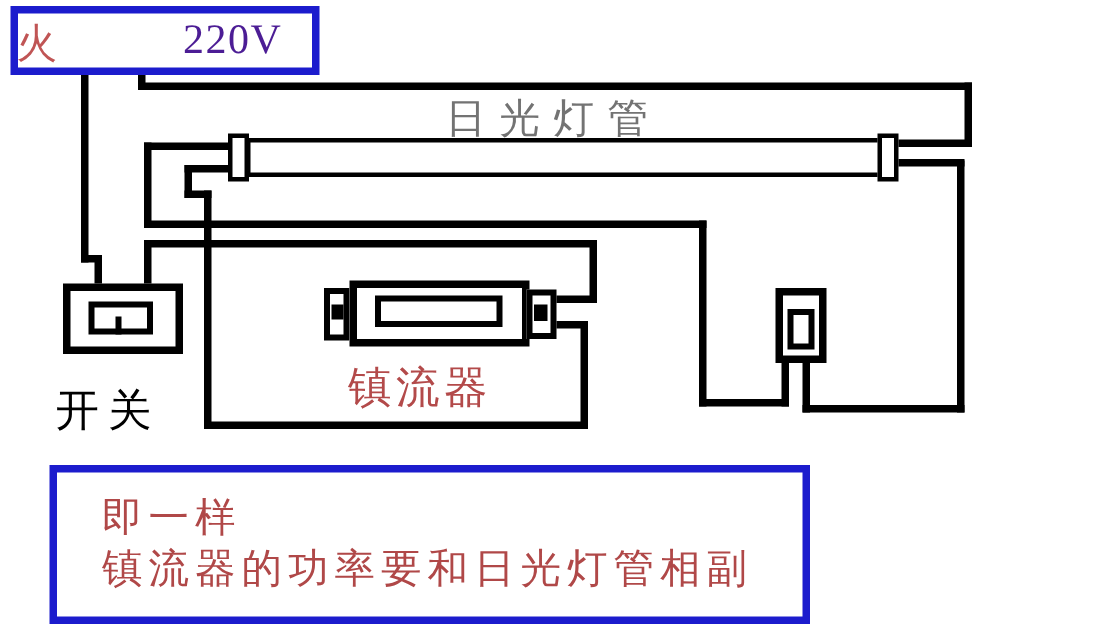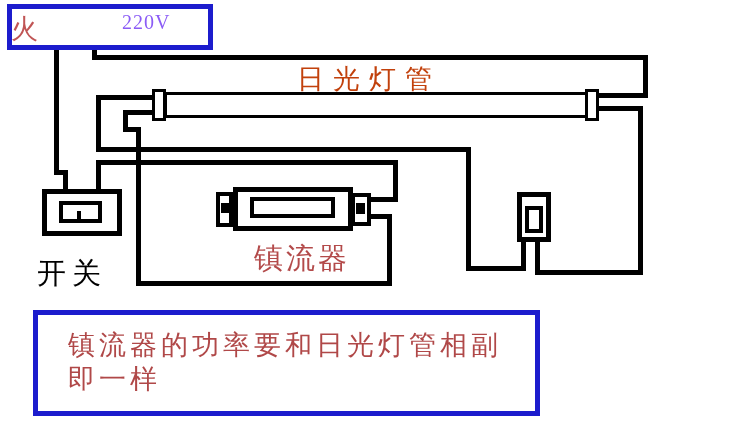--- a/index.html
+++ b/index.html
@@ -6,45 +6,45 @@
   .canvas{
     position:relative;width:729px;height:429px;background:#ffffff;overflow:hidden;
     font-family:"Liberation Serif","DejaVu Serif",serif;
   }
   .wire{position:absolute;background:#000000;}
   .label{position:absolute;white-space:nowrap;}
 
   
   .power-box{position:absolute;left:7px;top:4px;width:196px;height:36px;border:5px solid #1c1ccd;background:#fff;}
   .lbl-fire{left:11px;top:11px;font-size:27px;color:#c05555;}
-  .lbl-volt{left:122px;top:11px;font-size:20px;color:#8b5cf6;letter-spacing:1px;}
+  .lbl-volt{left:122px;top:11px;font-size:28px;color:#4c1d95;letter-spacing:1px;}
 
   
   .tube-body{position:absolute;left:164px;top:92px;width:419px;height:20px;border:3px solid #000;background:#fff;}
   .tube-cap{position:absolute;top:89px;width:8px;height:26px;border:3px solid #000;background:#fff;}
   .tube-cap.left{left:152px;}
   .tube-cap.right{left:585px;}
-  .lbl-tube{left:297px;top:61px;font-size:27px;letter-spacing:9px;color:#c2410c;}
+  .lbl-tube{left:297px;top:61px;font-size:27px;letter-spacing:9px;color:#737373;}
 
   
   .switch-box{position:absolute;left:42px;top:189px;width:70px;height:37px;border:5px solid #000;background:#fff;}
   .switch-inner{position:absolute;left:12px;top:7px;width:35px;height:14px;border:4px solid #000;background:#fff;}
   .switch-divider{position:absolute;left:14px;top:6px;width:4px;height:12px;background:#000;}
   .lbl-switch{left:37px;top:254px;font-size:29px;letter-spacing:6px;color:#000000;}
 
   
   .ballast-main{position:absolute;left:233px;top:187px;width:110px;height:34px;border:5px solid #000;background:#fff;}
   .ballast-slot{position:absolute;left:12px;top:5px;width:77px;height:13px;border:4px solid #000;background:#fff;}
   .ballast-conn{position:absolute;border:4px solid #000;background:#fff;}
   .ballast-conn.left{left:216px;top:192px;width:9px;height:27px;}
   .ballast-conn.right{left:351px;top:193px;width:12px;height:25px;}
   .conn-dot{position:absolute;background:#000;width:8px;height:10px;}
   .ballast-conn.left .conn-dot{left:1px;top:7px;}
   .ballast-conn.right .conn-dot{left:1px;top:6px;width:9px;height:11px;}
-  .lbl-ballast{left:254px;top:239px;font-size:29px;letter-spacing:3px;color:#b34a4a;}
+  .lbl-ballast{left:232px;top:239px;font-size:29px;letter-spacing:3px;color:#b34a4a;}
 
   
   .starter-box{position:absolute;left:517px;top:192px;width:24px;height:40px;border:5px solid #000;background:#fff;}
   .starter-inner{position:absolute;left:3px;top:9px;width:10px;height:19px;border:4px solid #000;background:#fff;}
   .lbl-starter{left:561px;top:185px;font-size:27px;letter-spacing:2px;color:#b03434;}
 
   
   .note-box{position:absolute;left:33px;top:310px;width:507px;height:106px;border:5px solid #1c1ccd;
     box-sizing:border-box;background:#fff;padding:13px 10px 0 30px;}
   .note-line{font-size:27px;line-height:34px;letter-spacing:4px;color:#b04848;white-space:nowrap;}
@@ -114,17 +114,17 @@
   <div class="ballast-conn right">
     <div class="conn-dot"></div>
   </div>
   <span class="label lbl-ballast">镇流器</span>
 
   <div class="starter-box">
     <div class="starter-inner"></div>
   </div>
 
   <div class="note-box">
+    <div class="note-line">即一样</div>
     <div class="note-line">镇流器的功率要和日光灯管相副</div>
-    <div class="note-line">即一样</div>
   </div>
 
 </div>
 
 </body></html>

